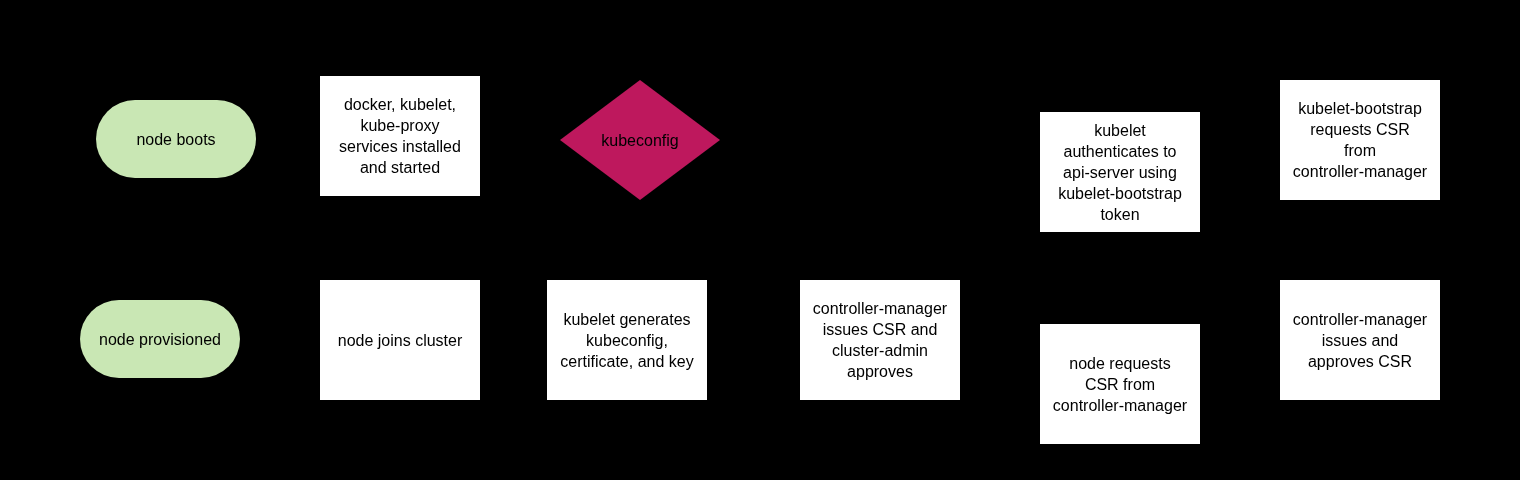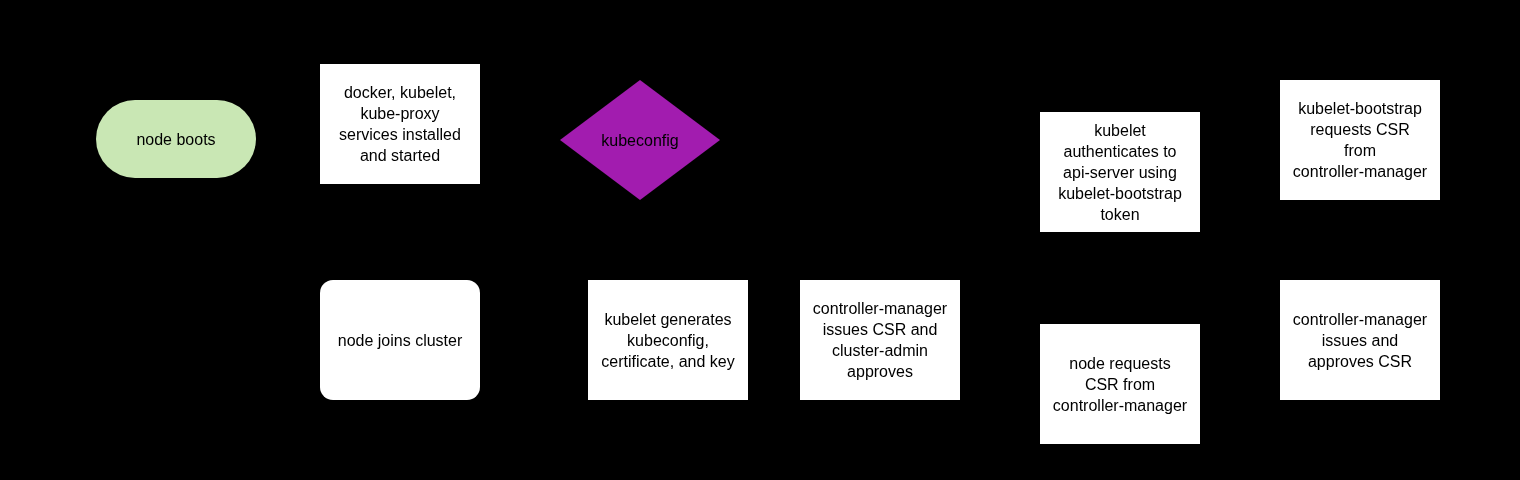--- a/index.html
+++ b/index.html
@@ -37,34 +37,34 @@
   }
   .terminator {
     width: 160px;
     height: 78px;
     background: #c9e7b4;
     border-radius: 39px;
   }
   .decision {
     width: 160px;
     height: 120px;
-    background: #a21caf;
+    background: #be185d;
     clip-path: polygon(50% 0, 100% 50%, 50% 100%, 0 50%);
   }
   
   .pos-node-boots      { left: 96px;   top: 100px; }
-  .pos-services        { left: 320px;  top: 64px; justify-content: flex-end;  }
+  .pos-services        { left: 320px;  top: 76px; justify-content: flex-end;  }
   .pos-kubeconfig      { left: 560px;  top: 80px;  }
   .pos-references      { left: 800px;  top: 80px;  }
   .pos-authenticates   { left: 1040px; top: 80px; margin-top: 32px;  }
   .pos-requests-csr    { left: 1280px; top: 80px;  }
   
   .pos-node-provisioned{ left: 80px;   top: 300px; }
-  .pos-node-joins      { left: 320px;  top: 280px; border-radius: 13px; }
-  .pos-generates       { left: 588px;  top: 280px; align-items: center; }
+  .pos-node-joins      { left: 320px;  top: 280px; }
+  .pos-generates       { left: 547px;  top: 280px; align-items: center; }
   .pos-cm-cluster-admin{ left: 800px;  top: 280px; }
   .pos-node-requests   { left: 1040px; top: 280px; margin-top: 44px; }
   .pos-cm-approves     { left: 1280px; top: 280px; }
 </style>
 </head>
 <body>
 
 <div id="canvas">
 
   <div class="shape terminator pos-node-boots">
@@ -91,20 +91,23 @@
 token</span>
   </div>
 
   <div class="shape process pos-requests-csr">
     <span class="shape-label">kubelet-bootstrap
 requests CSR
 from
 controller-manager</span>
   </div>
 
+  <div class="shape terminator pos-node-provisioned">
+    <span class="shape-label">node provisioned</span>
+  </div>
 
   <div class="shape process pos-node-joins">
     <span class="shape-label">node joins cluster</span>
   </div>
 
   <div class="shape process pos-generates">
     <span class="shape-label">kubelet generates
 kubeconfig,
 certificate, and key</span>
   </div>

